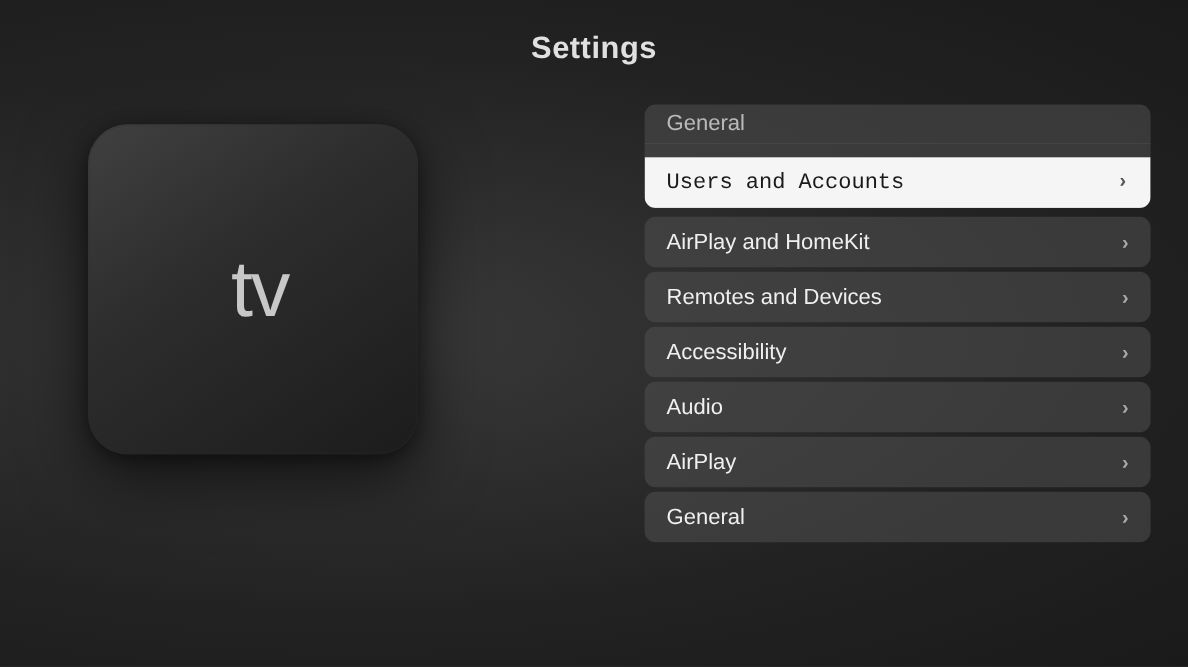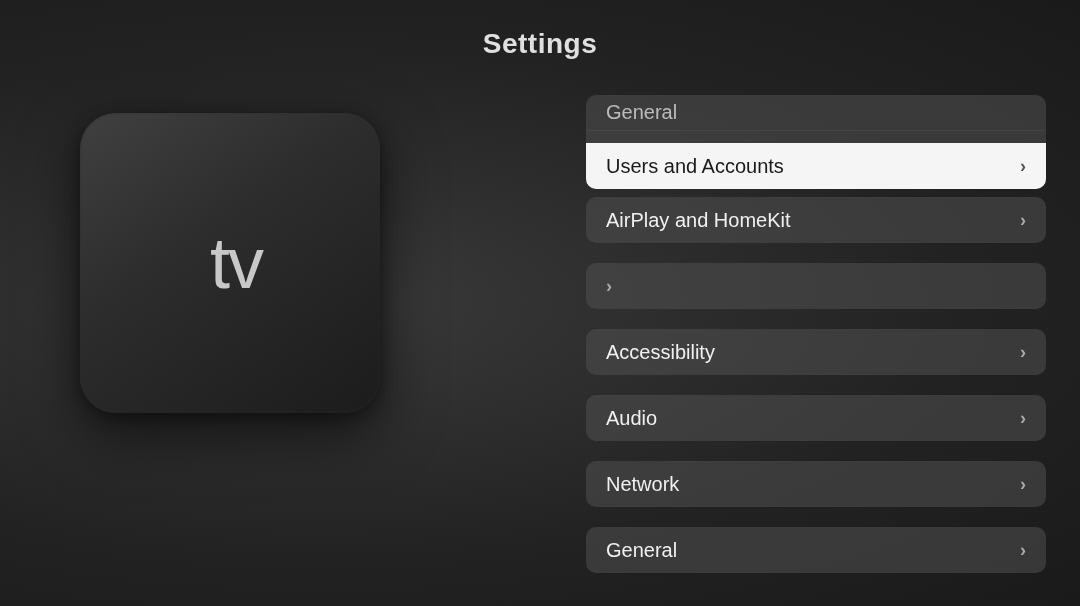--- a/index.html
+++ b/index.html
@@ -147,20 +147,21 @@
       bottom: -8px;
       border: 5px solid #e03030;
       border-radius: 26px;
       z-index: 20;
       pointer-events: none;
     }
 
     .menu-item.selected {
       background: #f5f5f5;
       color: #1a1a1a;
+      font-family: Liberation Mono, monospace;
     }
 
     .menu-item.selected .chevron {
       color: #888;
     }
 
     .chevron {
       color: #aaa;
       font-size: 18px;
       font-weight: 600;
@@ -191,21 +192,21 @@
       border-radius: 0;
     }
 
     .partial-items-wrapper .partial-bottom {
       background: transparent;
       border-radius: 0;
       margin-bottom: 0;
     }
 
     .regular-items .menu-item {
-      margin-bottom: 20px;
+      margin-bottom: 4px;
     }
   </style>
 </head>
 <body>
 
 <h1 class="page-title">Settings</h1>
 
 <div class="device-container">
   <div class="appletv-box">
     <div class="appletv-logo-area">
@@ -232,35 +233,36 @@
   </div>
 
   <div class="regular-items">
 
     <div class="menu-item">
       <span>AirPlay and HomeKit</span>
       <span class="chevron">›</span>
     </div>
 
     <div class="menu-item">
+      <span>Remotes and Devices</span>
       <span class="chevron">›</span>
     </div>
 
     <div class="menu-item">
       <span>Accessibility</span>
       <span class="chevron">›</span>
     </div>
 
     <div class="menu-item">
       <span>Audio</span>
       <span class="chevron">›</span>
     </div>
 
     <div class="menu-item">
-      <span>Network</span>
+      <span>AirPlay</span>
       <span class="chevron">›</span>
     </div>
 
     <div class="menu-item">
       <span>General</span>
       <span class="chevron">›</span>
     </div>
 
 
   </div>

